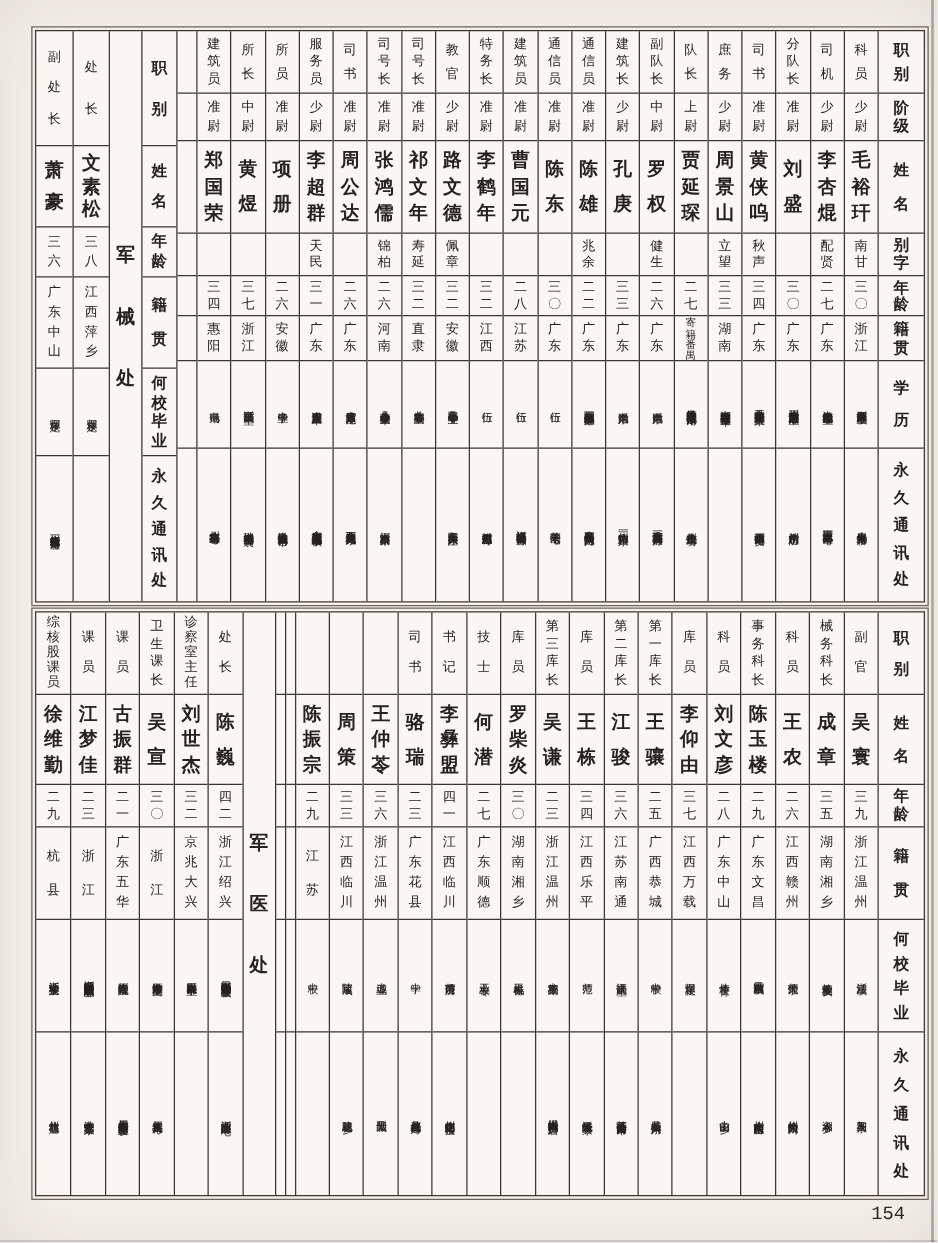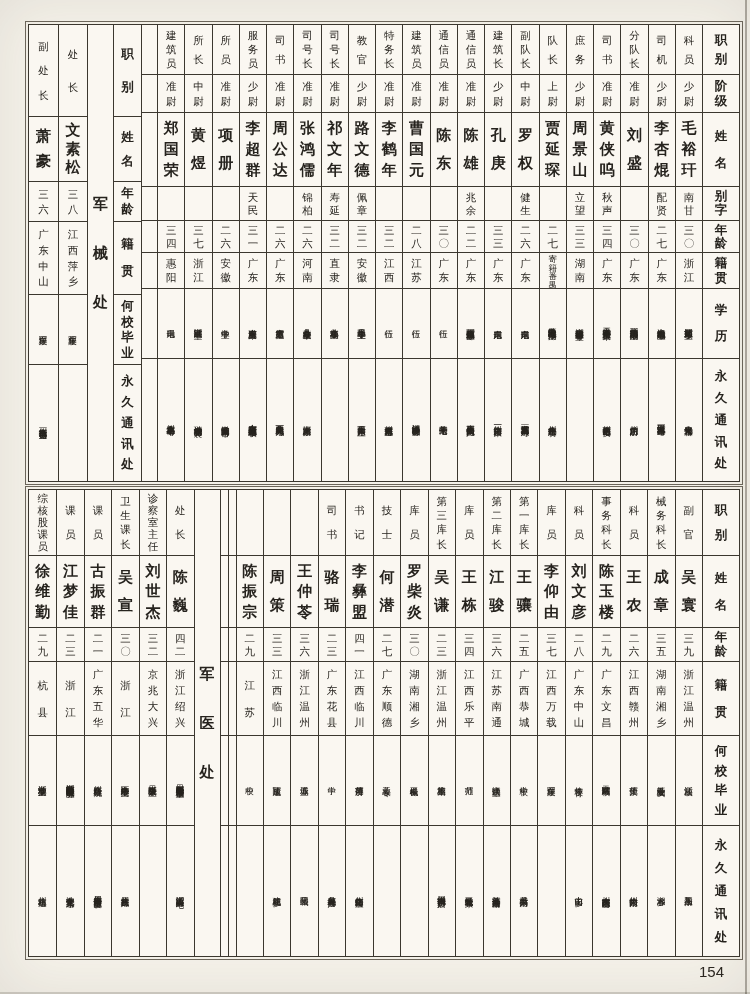--- a/index.html
+++ b/index.html
@@ -25,21 +25,21 @@
   .ch{font-size:10.5px;line-height:1;}
   .hdr .ch{font-size:12.5px;font-weight:700;}
   .name .ch{font-size:15px;font-weight:700;}
   .dense .ch{font-size:8.5px;}
   .dept-label{justify-content:center;gap:34px;}
   .dept-label .ch{font-size:15px;font-weight:700;letter-spacing:0;}
   .flow{display:flex;align-items:center;justify-content:center;padding:2px 1px;}
   .ftext{writing-mode:vertical-rl;text-orientation:upright;font-size:8.5px;line-height:1.2;
          max-height:100%;letter-spacing:.3px;word-break:break-all;}
   .page-number{position:absolute;right:26px;bottom:14px;font-size:15px;
-               font-family:Liberation Sans, sans-serif;color:#2b2720;}
+               font-family:Liberation Mono, monospace;color:#2b2720;}
   .page-edge{position:absolute;right:3px;top:0;width:2px;height:100%;background:rgba(45,38,26,.35);}
   .page-edge-bottom{position:absolute;left:0;bottom:0;width:100%;height:2px;background:rgba(45,38,26,.18);}
 </style>
 </head>
 <body>
 
 <div class="page">
   <div id="top-table" class="ptable">
       <div class="col col-h">
         <div class="c spread hdr" style="height: 50px;">

